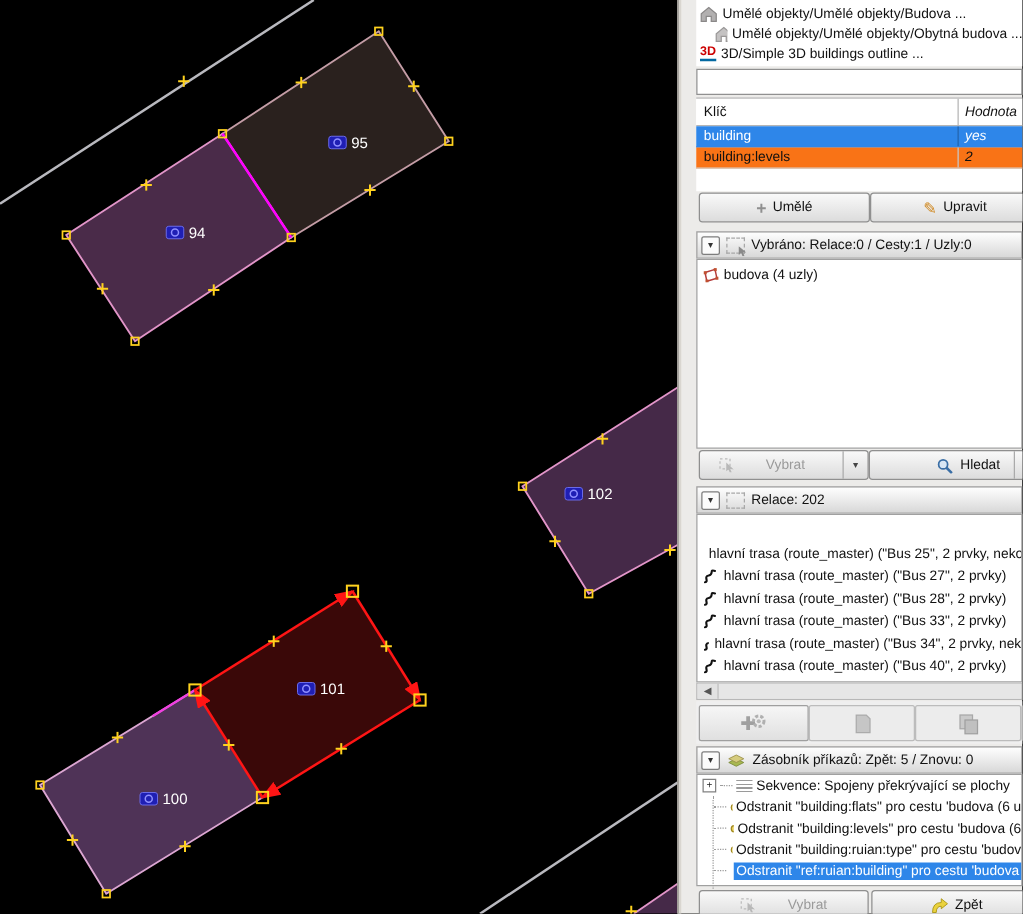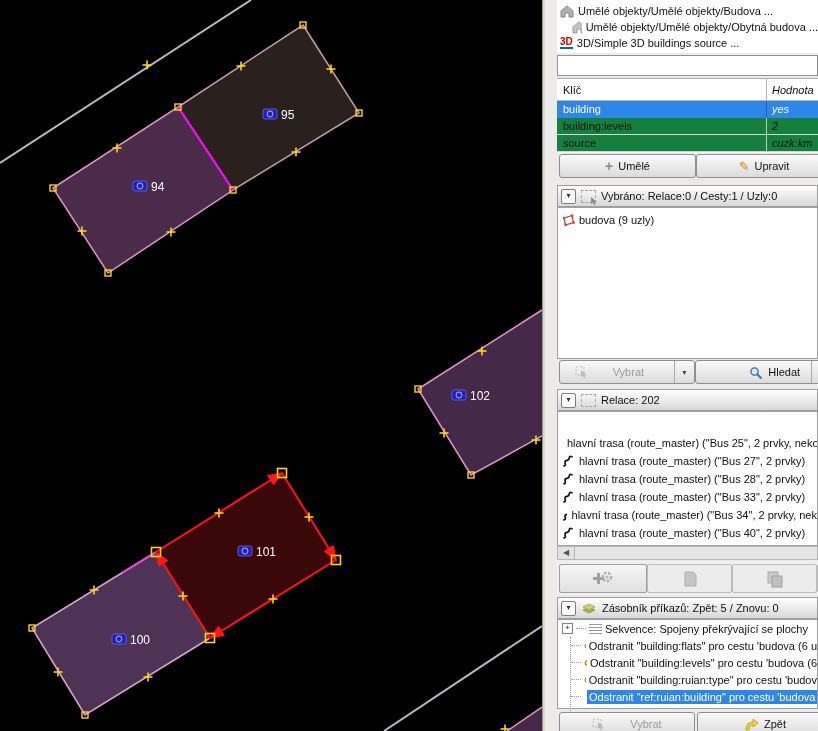--- a/index.html
+++ b/index.html
@@ -18,21 +18,21 @@
     font-size:8px;line-height:11px;text-align:center;color:#333;flex:0 0 auto;}
   .dashbox{width:13px;height:11px;border:1px dashed #a8a8a8;position:relative;flex:0 0 auto;}
   .dashbox svg{position:absolute;right:-3px;bottom:-3px;}
   .row{display:flex;align-items:center;gap:4px;white-space:nowrap;overflow:hidden;}
   .btn{position:absolute;top:1px;bottom:1px;display:flex;align-items:center;justify-content:center;gap:5px;
     background:linear-gradient(#f9f9f9,#dcdcdc);border:1px solid #8f8f8f;border-radius:3px;font-size:11px;color:#111;}
   .btn.dis{color:#9a9a9a;gap:24px;}
   .splitarrow{align-self:stretch;display:flex;align-items:center;padding:0 6px;margin-left:6px;
     border-left:1px solid #aaa;font-size:7px;color:#444;}
   .tbl-head{display:flex;height:21px;align-items:center;border-bottom:1px solid #b5b5b5;background:#fff;}
-  .trow{display:flex;height:16px;align-items:center;border-bottom:1px solid #d6d6d6;background:#15803d;}
+  .trow{display:flex;height:16px;align-items:center;border-bottom:1px solid #d6d6d6;background:#f97316;}
   .trow.sel{background:#2e86e9;color:#fff;border-bottom-color:#2e86e9;}
   .kcell{width:210px;padding-left:6px;box-sizing:border-box;border-right:1px solid #c8c8c8;height:100%;display:flex;align-items:center;}
   .trow.sel .kcell{border-right-color:rgba(0,0,0,.25);}
   .vcell{flex:1;padding-left:5px;display:flex;align-items:center;height:100%;font-style:italic;}
   .relrow{height:18px;display:flex;align-items:center;gap:5px;padding-left:4px;white-space:nowrap;}
   .treerow{height:17px;display:flex;align-items:center;gap:3px;padding-left:4px;white-space:nowrap;}
   .treerow .seltext{background:#2e86e9;color:#fff;flex:1;padding:1px 2px;}
   .expander{width:9px;height:9px;border:1px solid #818181;background:#fff;font-size:8px;line-height:7px;text-align:center;color:#222;flex:0 0 auto;}
   .dots{width:10px;border-top:1px dotted #9c9c9c;flex:0 0 auto;}
   .vdots{position:absolute;left:12px;top:17px;height:74px;border-left:1px dotted #9c9c9c;}
@@ -169,42 +169,38 @@
         <span>Umělé objekty/Umělé objekty/Budova ...</span>
       </div>
       <div class="row" style="height:16px;padding-left:3px;margin-left:12px;">
         <svg width="14" height="13">
             <path d="M7 1 L13 6 V12 H9 V8 H5 V12 H1 V6 Z" fill="#c4c2c2" stroke="#9a9898"></path>
           </svg>
         <span>Umělé objekty/Umělé objekty/Obytná budova ...</span>
       </div>
       <div class="row" style="height:16px;padding-left:3px;">
         <span class="icon3d">3D</span>
-        <span>3D/Simple 3D buildings source ...</span>
+        <span>3D/Simple 3D buildings outline ...</span>
       </div>
     </div>
 
     <div class="sec white" style="top:55px;height:21px;border:1px solid #909090;"></div>
 
     <div class="sec white" style="top:78px;height:75px;border-top:1px solid #a8a8a8;">
       <div class="tbl-head">
         <div class="kcell" style="border-right-color:#b5b5b5;">Klíč</div>
         <div class="vcell">Hodnota</div>
       </div>
       <div class="trow sel">
         <div class="kcell">building</div>
         <div class="vcell">yes</div>
       </div>
       <div class="trow">
         <div class="kcell">building:levels</div>
         <div class="vcell">2</div>
-      </div>
-      <div class="trow">
-        <div class="kcell">source</div>
-        <div class="vcell">cuzk:km</div>
       </div>
     </div>
 
     <div class="sec" style="top:153px;height:26px;">
       <div class="btn" style="left:2px;width:135px;">
         <span style="color:#8f8f8f;font-weight:bold;font-size:14px;">+</span>
         <span>Umělé</span>
       </div>
       <div class="btn" style="left:139px;width:134px;">
         <span style="color:#d08820;font-size:13px;">✎</span>
@@ -224,21 +220,21 @@
 
     <div class="sec white" style="top:207px;height:152px;border:1px solid #a0a0a0;padding-top:4px;">
       <div class="row" style="height:16px;padding-left:4px;">
         <svg width="13" height="12">
           <polygon points="2,4 10,1.5 11.5,8.5 3.5,11" fill="none" stroke="#b43c3c" stroke-width="1.2"></polygon>
           <rect x="1" y="3" width="2.4" height="2.4" fill="#c05030"></rect>
             <rect x="9" y="0.5" width="2.4" height="2.4" fill="#c05030"></rect>
           <rect x="10.4" y="7.4" width="2.4" height="2.4" fill="#c05030"></rect>
             <rect x="2.4" y="9.6" width="2.4" height="2.4" fill="#c05030"></rect>
         </svg>
-        <span>budova (9 uzly)</span>
+        <span>budova (4 uzly)</span>
       </div>
     </div>
 
     <div class="sec" style="top:359px;height:26px;">
       <div class="btn dis" style="left:2px;width:134px;justify-content:flex-end;padding-right:0;">
         <svg width="14" height="12">
           <rect x="1" y="1" width="8" height="8" fill="none" stroke="#bbb" stroke-dasharray="2 2"></rect>
           <path d="M6 4 L12 9.5 L9.2 9.2 L10.4 12 L8.8 12 L7.8 9.6 L6 11 Z" fill="#b8b8b8"></path>
         </svg>
         <span>Vybrat</span>

